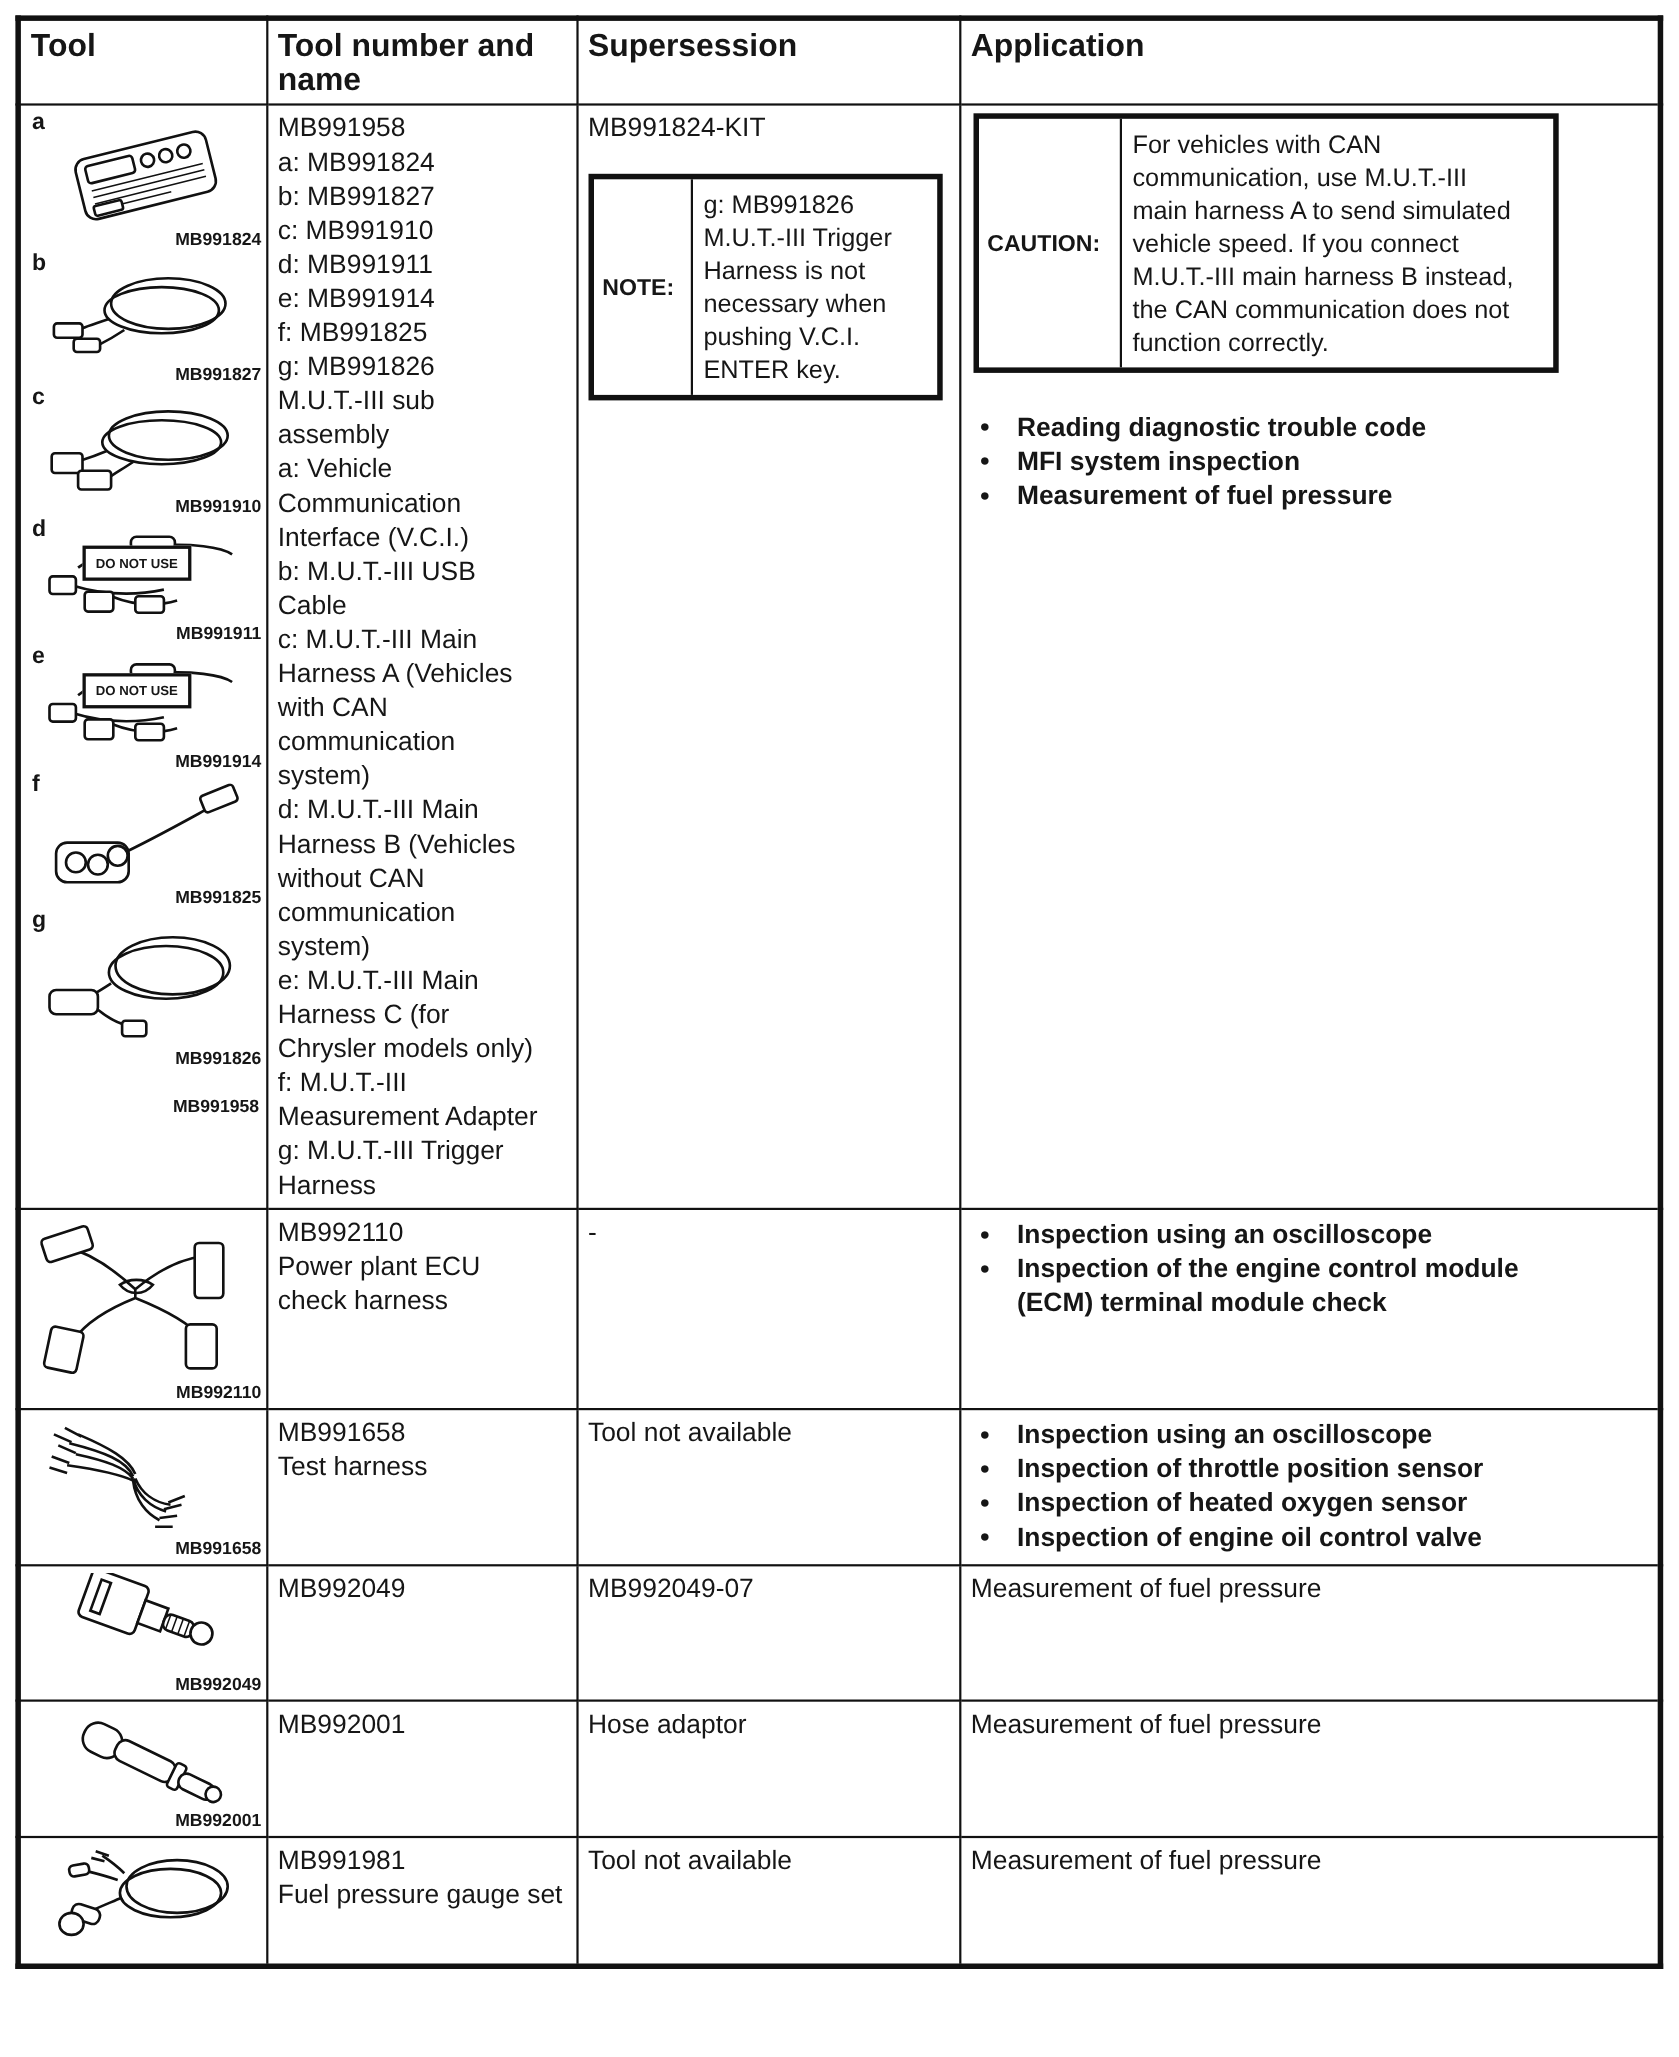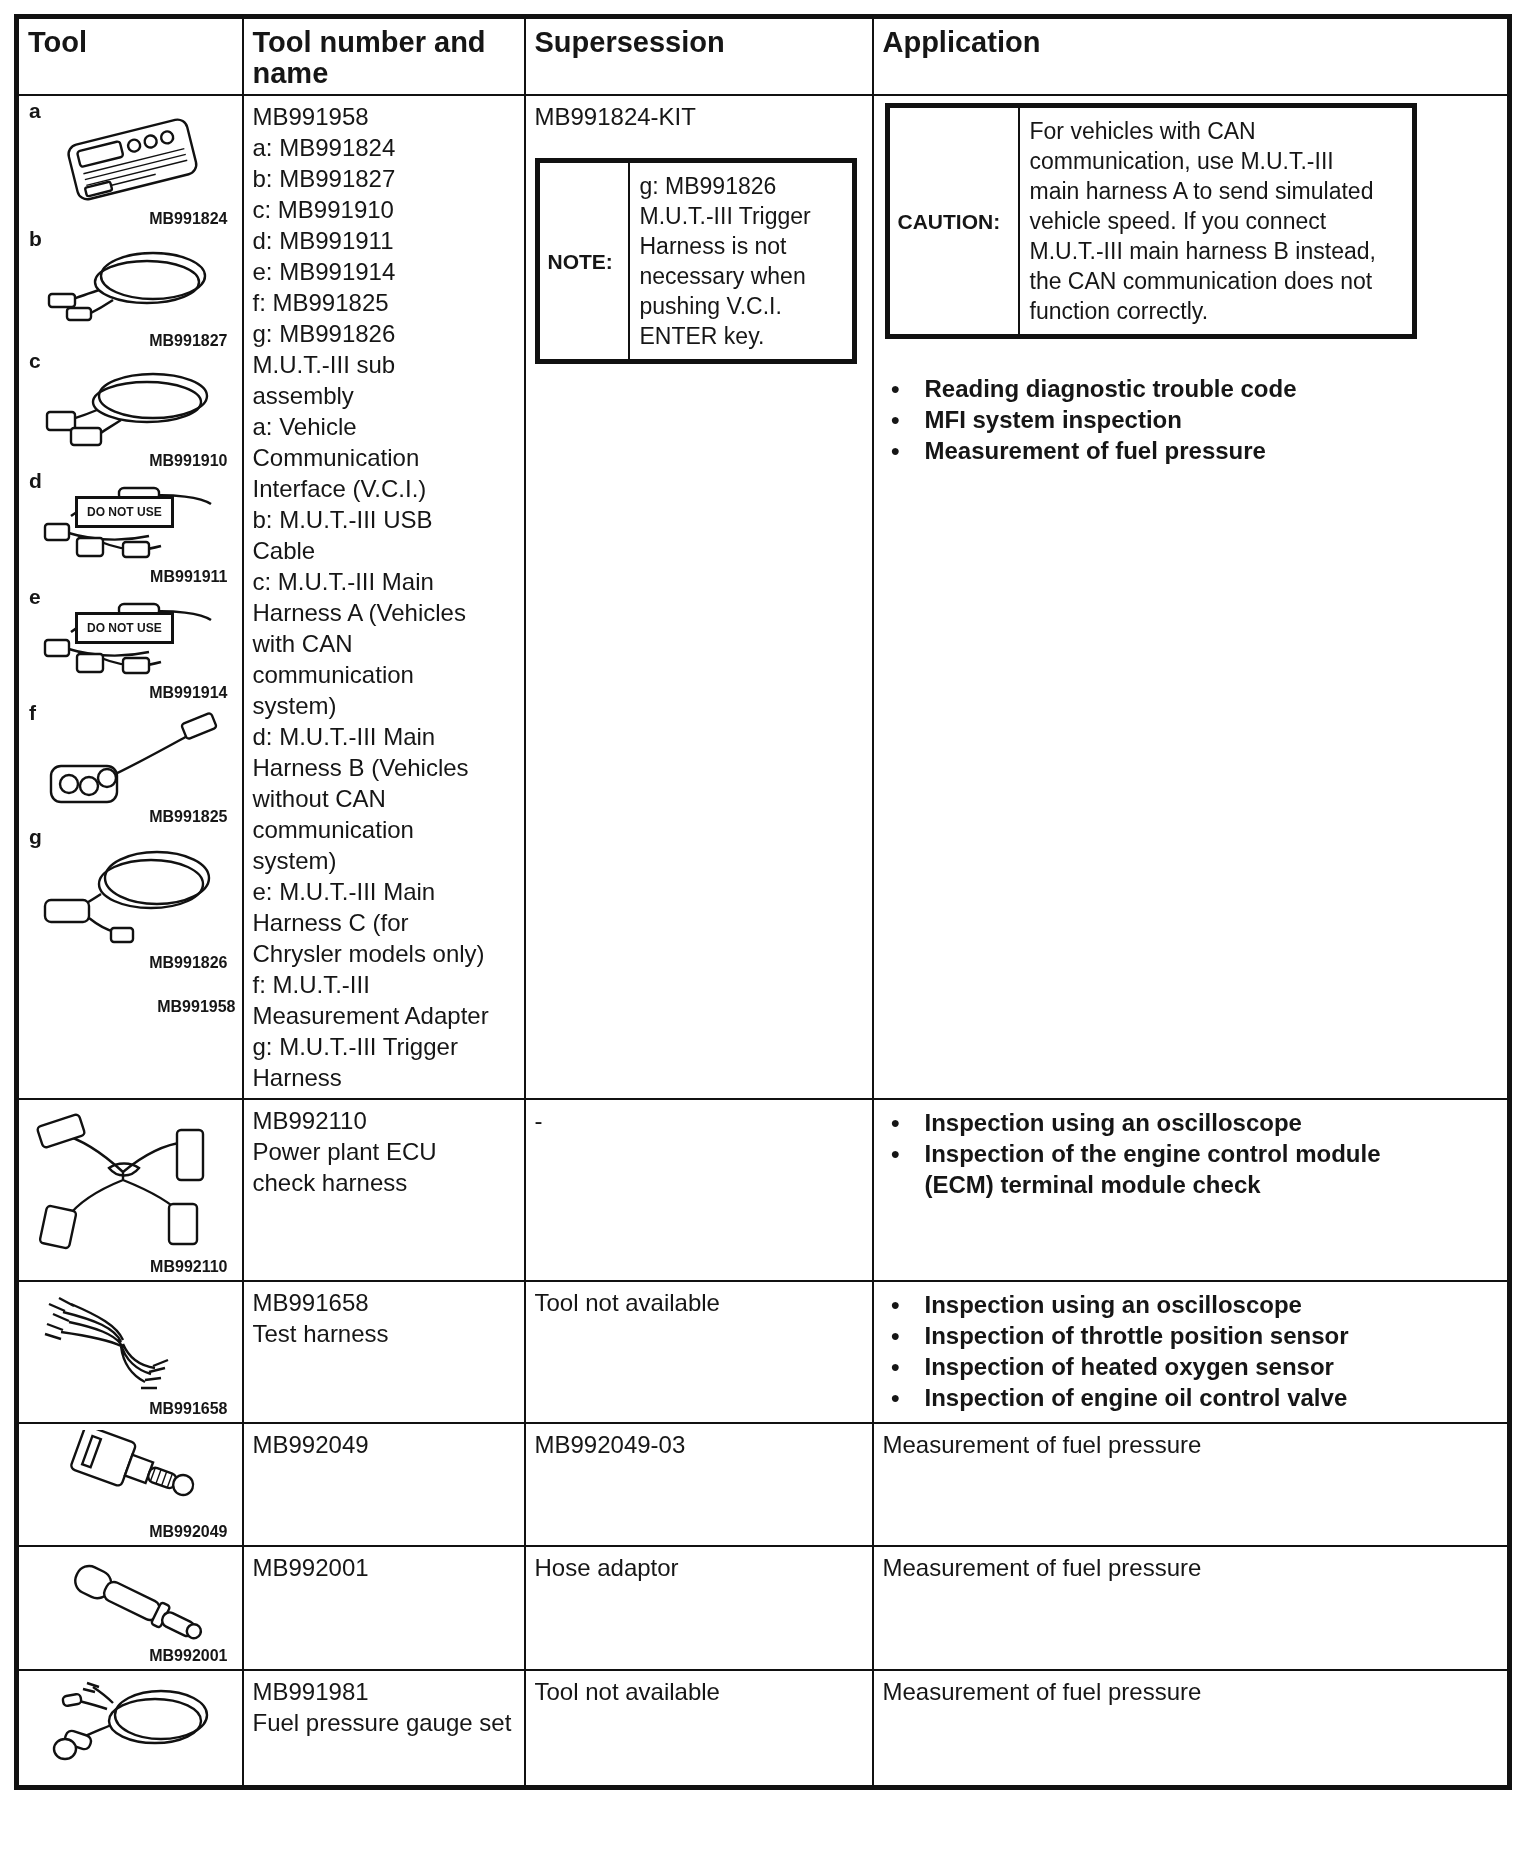--- a/index.html
+++ b/index.html
@@ -9,21 +9,21 @@
       border-collapse:collapse;table-layout:fixed;background:#fff;
       border:5px solid #111;}
   td{border:2px solid #111;vertical-align:top;padding:5px 9px;
      font-size:24px;line-height:31px;}
   tr.hdr td{font-weight:bold;font-size:29px;padding-top:8px;}
   .prelines{white-space:pre-line;}
   
   td.toolcell{padding:4px 4px;}
   .tool-item{position:relative;}
   .tool-letter{position:absolute;left:6px;top:0;font-weight:bold;font-size:21px;line-height:22px;}
-  .tool-caption{position:absolute;right:10px;bottom:0;font-weight:bold;font-size:16px;line-height:19px;text-align:left;}
+  .tool-caption{position:absolute;right:0;bottom:0;font-weight:bold;font-size:16px;line-height:19px;text-align:left;}
   .tool-caption2{position:absolute;right:2px;bottom:-20px;font-weight:bold;font-size:16px;line-height:19px;text-align:right;}
   .art{position:absolute;left:18px;top:10px;}
   .art path,.art rect,.art ellipse,.art circle,.art line{fill:#fff;stroke:#111;stroke-width:2.4;}
   .art .nf{fill:none;}
   .art .thin{stroke-width:1.4;fill:none;}
   .overlay-label{position:absolute;border:3px solid #111;background:#fff;
       font-weight:bold;font-size:12px;line-height:24px;padding:1px 9px;white-space:nowrap;}
   
   .callout{border:5px solid #111;display:flex;width:-moz-fit-content;width:fit-content;background:#fff;}
   .callout .clabel{border-right:2px solid #111;font-weight:bold;font-size:21px;
@@ -331,21 +331,21 @@
           <ellipse cx="130" cy="37" rx="10" ry="10"></ellipse>
         </g>
       </svg>
       <span class="tool-caption">MB992049</span>
     </div>
   </td>
   <td>
     <div class="prelines">MB992049</div>
   </td>
   <td>
-    <div class="sup-val">MB992049-03</div>
+    <div class="sup-val">MB992049-07</div>
   </td>
   <td>
     <div>Measurement of fuel pressure</div>
   </td>
 </tr>
 
 <tr style="height:122px">
   <td class="toolcell">
     <div class="tool-item" style="height:114px">
       <svg class="art" style="left:28px;top:2px" width="160" height="104" viewBox="0 0 160 104">

